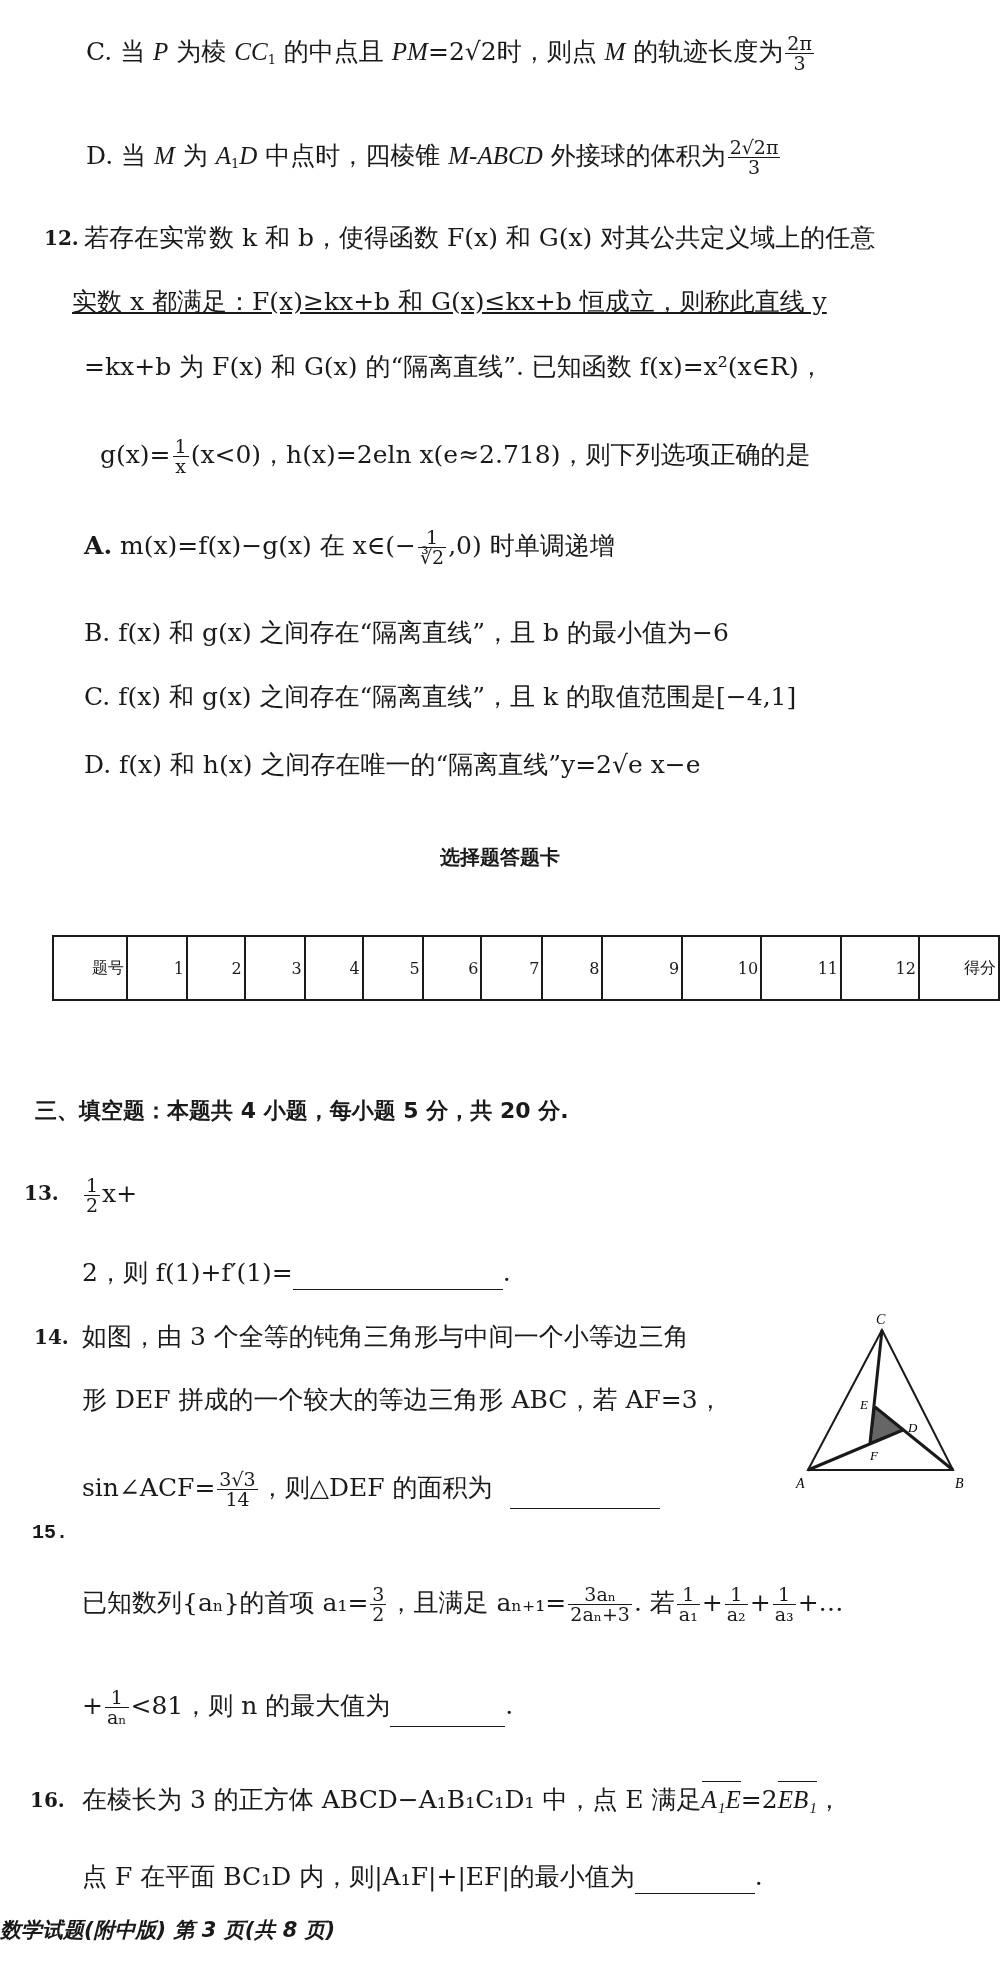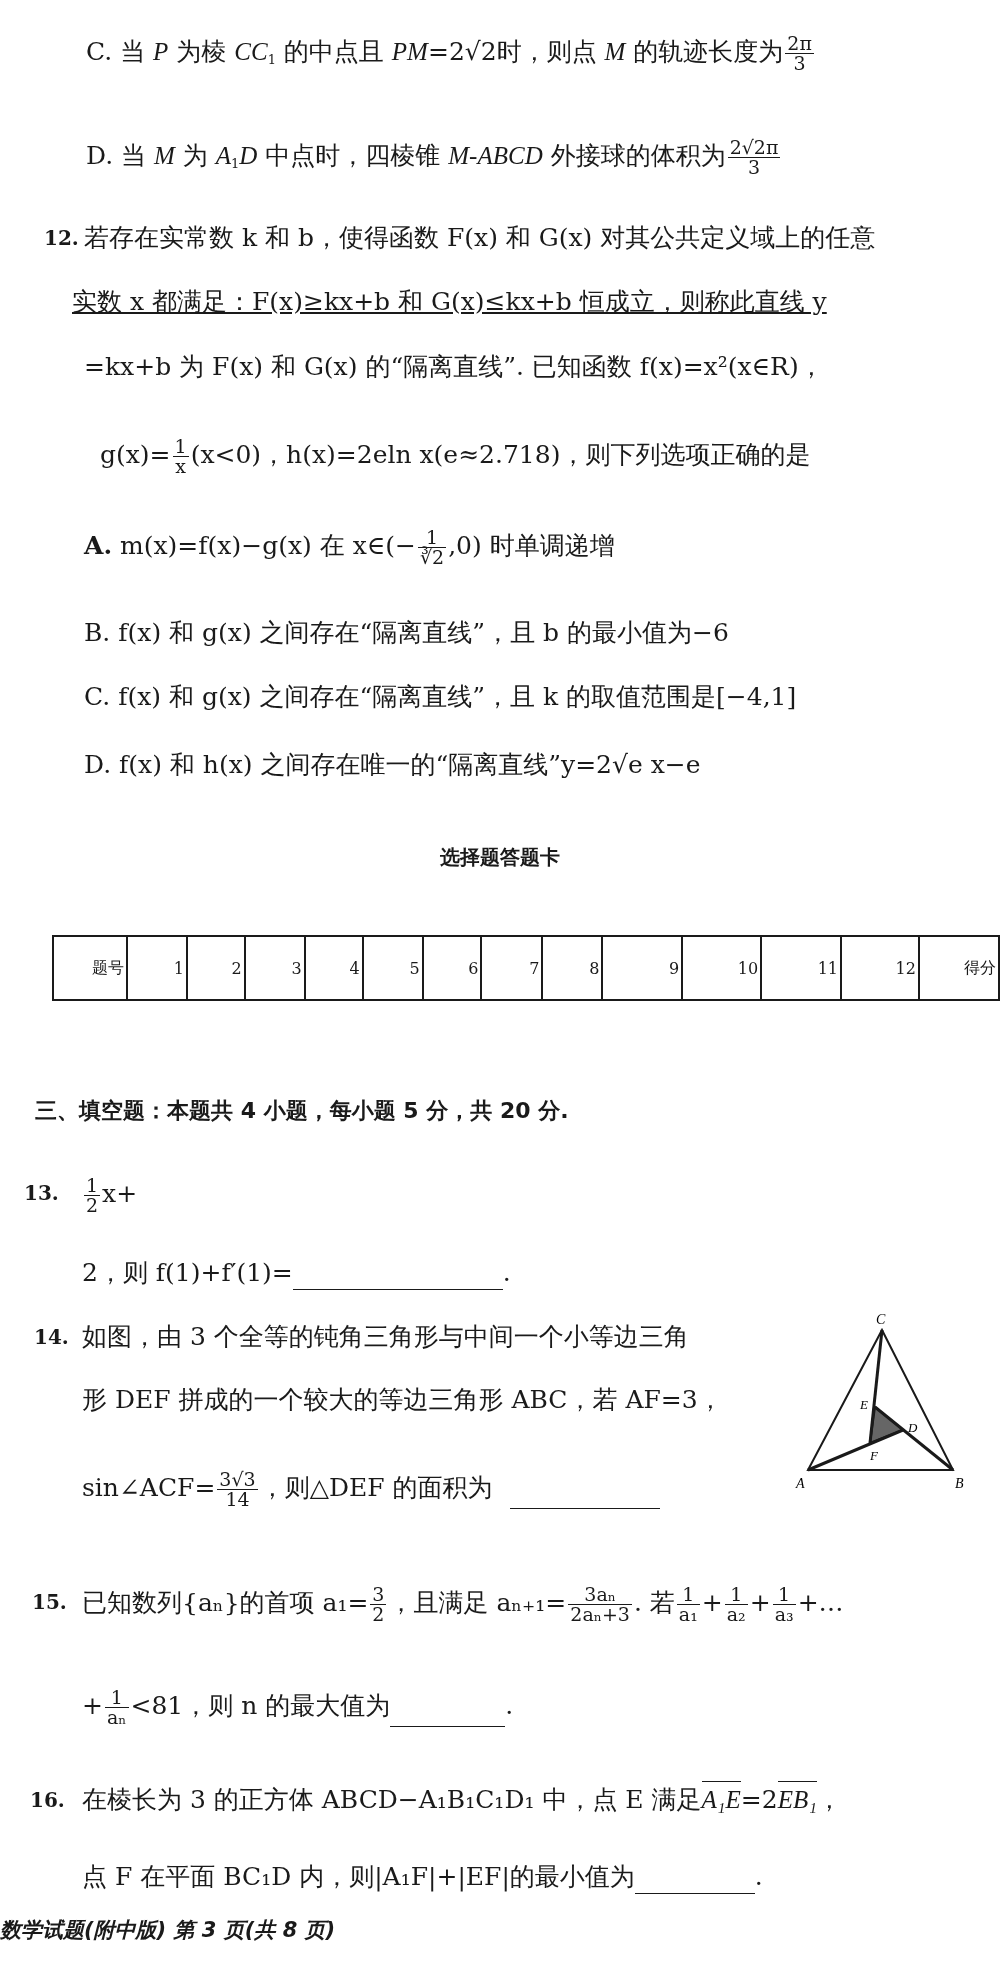--- a/index.html
+++ b/index.html
@@ -109,21 +109,21 @@
   <line x1="18" y1="160" x2="113" y2="120" stroke="#1a1a1a" stroke-width="3"></line>
   <line x1="163" y1="160" x2="85" y2="97" stroke="#1a1a1a" stroke-width="3"></line>
   <text x="86" y="14" font-size="14" font-style="italic" font-family="Liberation Serif, serif">C</text>
   <text x="6" y="178" font-size="14" font-style="italic" font-family="Liberation Serif, serif">A</text>
   <text x="165" y="178" font-size="14" font-style="italic" font-family="Liberation Serif, serif">B</text>
   <text x="70" y="99" font-size="13" font-style="italic" font-family="Liberation Serif, serif">E</text>
   <text x="118" y="122" font-size="13" font-style="italic" font-family="Liberation Serif, serif">D</text>
   <text x="80" y="150" font-size="13" font-style="italic" font-family="Liberation Serif, serif">F</text>
 </svg>
 
-<div class="qnum" style="left:32px; top:1585px;">15.</div>
+<div class="qnum" style="left:32px; top:1516px;font-family:Liberation Mono, monospace;">15.</div>
 <div class="line" style="left:82px; top:1585px;">
   <span>已知数列{aₙ}的首项 a₁=</span><span class="frac"><span class="num">3</span><span class="den">2</span></span><span>，且满足 aₙ₊₁=</span><span class="frac"><span class="num">3aₙ</span><span class="den">2aₙ+3</span></span><span>. 若</span><span class="frac"><span class="num">1</span><span class="den">a₁</span></span>+<span class="frac"><span class="num">1</span><span class="den">a₂</span></span>+<span class="frac"><span class="num">1</span><span class="den">a₃</span></span><span>+…</span>
 </div>
 <div class="line" style="left:82px; top:1688px;">
   <span>+</span><span class="frac"><span class="num">1</span><span class="den">aₙ</span></span><span>&lt;81，则 n 的最大值为</span><span class="blank" style="width:115px;"></span><span>.</span>
 </div>
 
 <div class="qnum" style="left:30px; top:1783px;">16.</div>
 <div class="line" style="left:82px; top:1783px;">
   <span>在棱长为 3 的正方体 ABCD−A₁B₁C₁D₁ 中，点 E 满足</span><span class="vec m">A₁E</span><span>=2</span><span class="vec m">EB₁</span><span>，</span>

